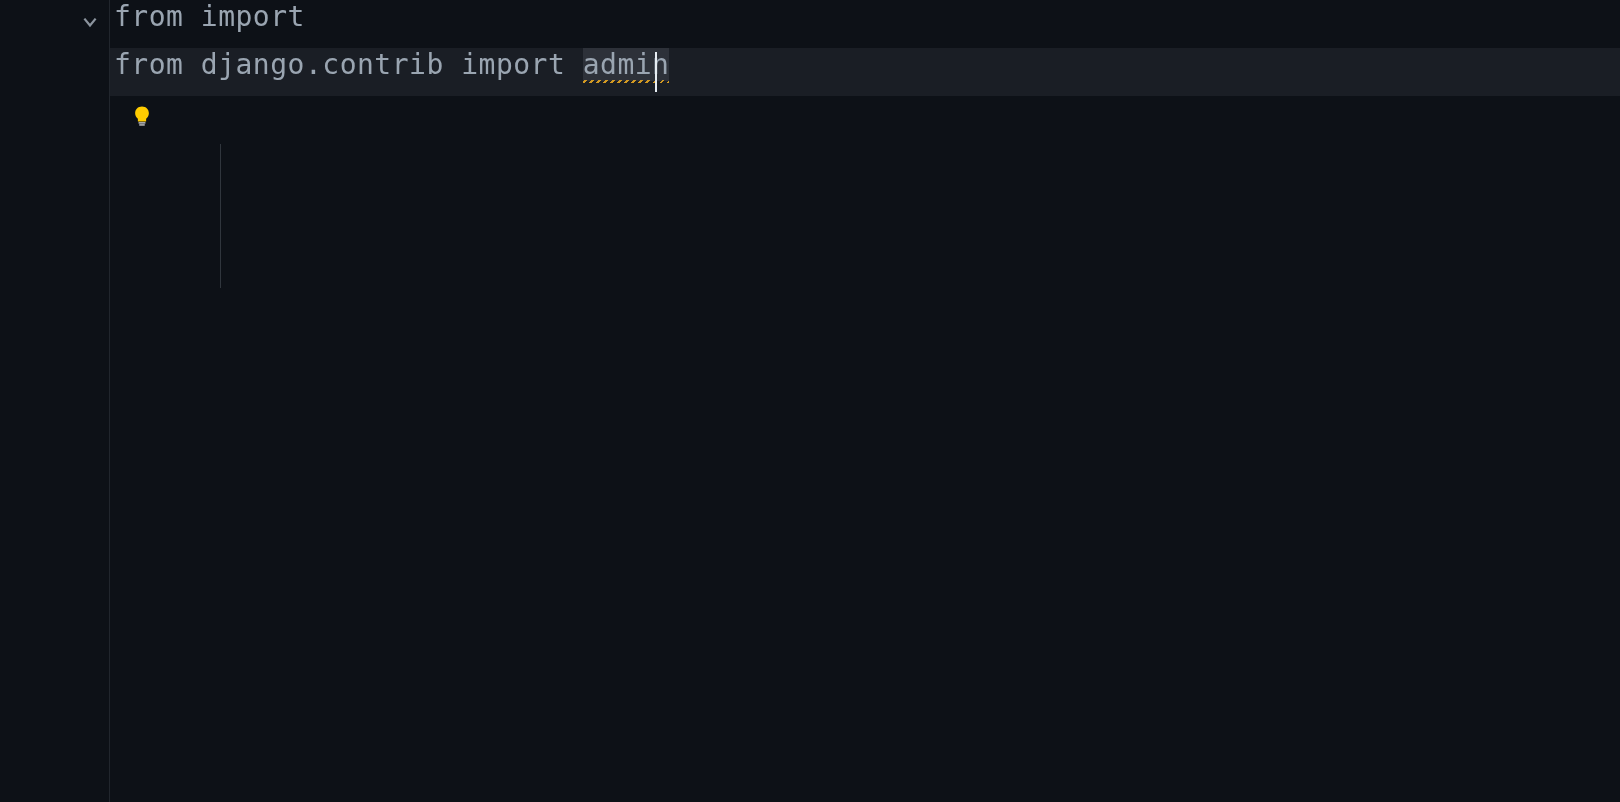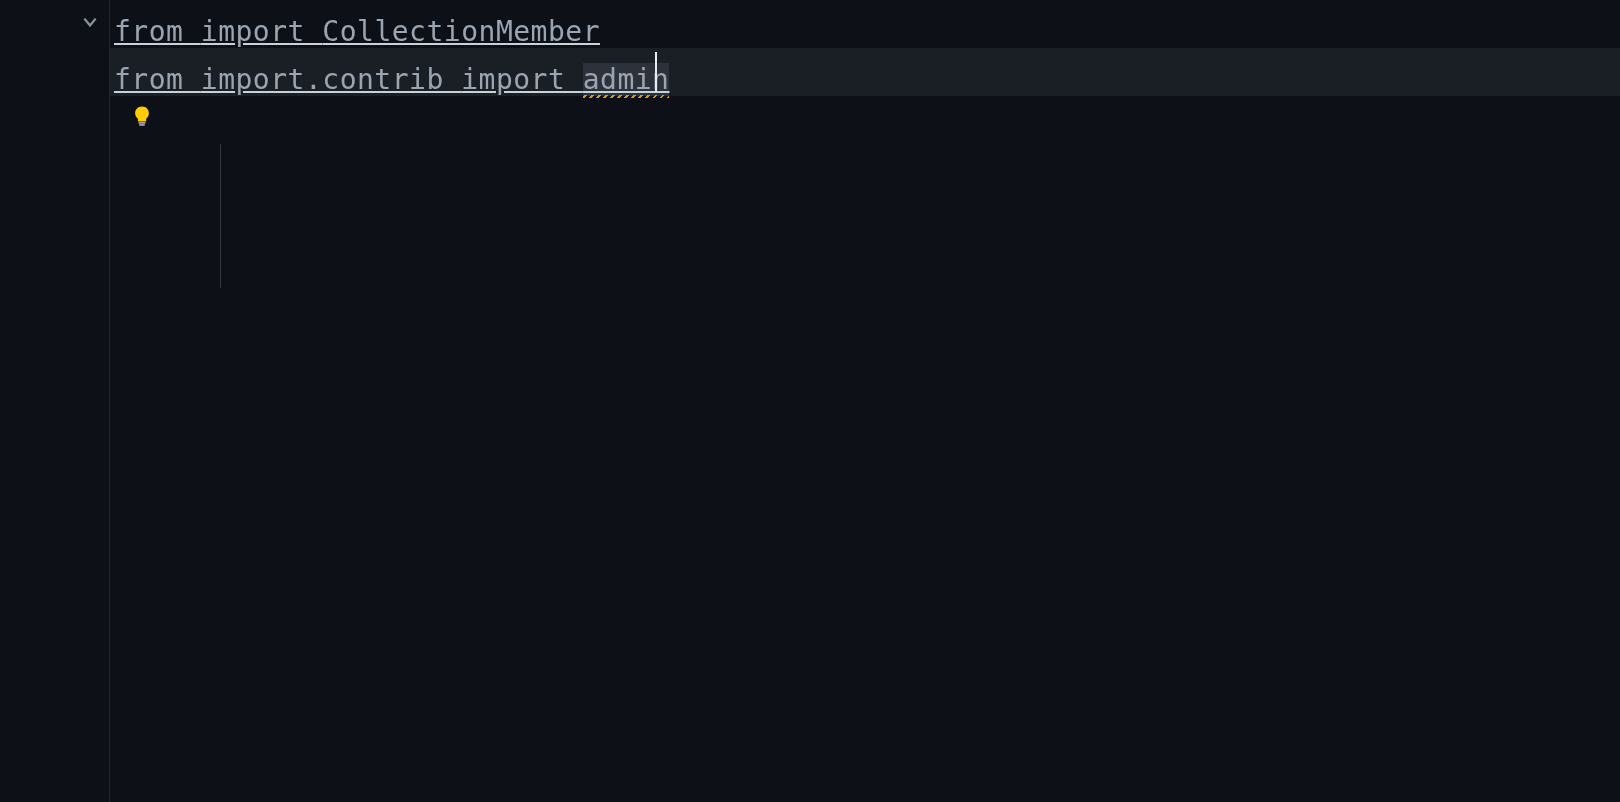--- a/index.html
+++ b/index.html
@@ -33,24 +33,23 @@
     .code-area {
       position: absolute;
       left: 110px;
       top: 0;
       right: 0;
       height: 100%;
     }
     .line {
       height: 48px;
       display: flex;
-      align-items: flex-end;
+      align-items: flex-start;
       padding-left: 4px;
       position: relative;
-      text-decoration: underline;
     }
     .line-highlight {
       background-color: rgba(56, 62, 71, 0.3);
     }
     .fold-indicator {
       position: absolute;
       left: 78px;
       top: 10px;
       width: 24px;
       height: 24px;
@@ -133,26 +132,25 @@
       <svg viewBox="0 0 16 16" fill="none" stroke="currentColor" stroke-width="2">
         <path d="M3 5 L8 11 L13 5"></path>
       </svg>
     </div>
   </div>
 
   <div class="code-area">
     <div class="line">
       <span class="code-text">from </span>
         <span class="code-text">import </span>
-        <span class="code-text">CollectionMember</span>
     </div>
 
     <div class="line line-highlight">
       <span class="code-text">from </span>
-        <span class="code-text">import.contrib </span>
+        <span class="code-text">django.contrib </span>
         <span class="code-text">import </span>
         <span class="code-text warning-underline highlighted-word">admin</span>
     </div>
 
     <div class="cursor"></div>
 
     <div class="indent-guide"></div>
   </div>
 
   <div class="lightbulb">

